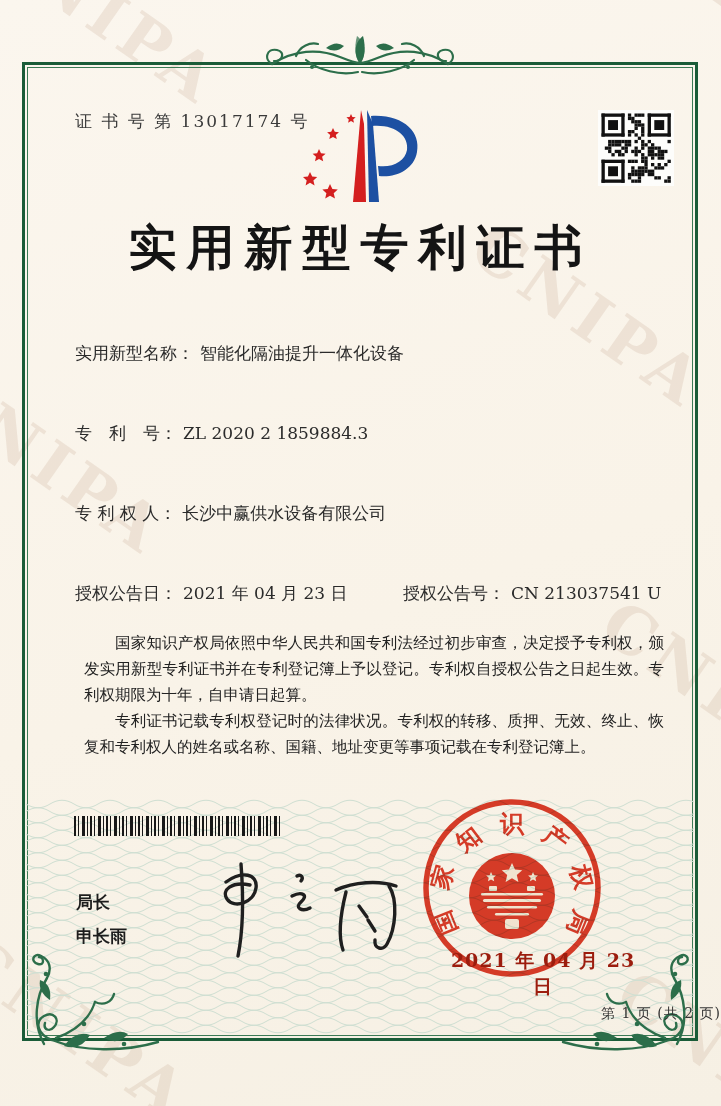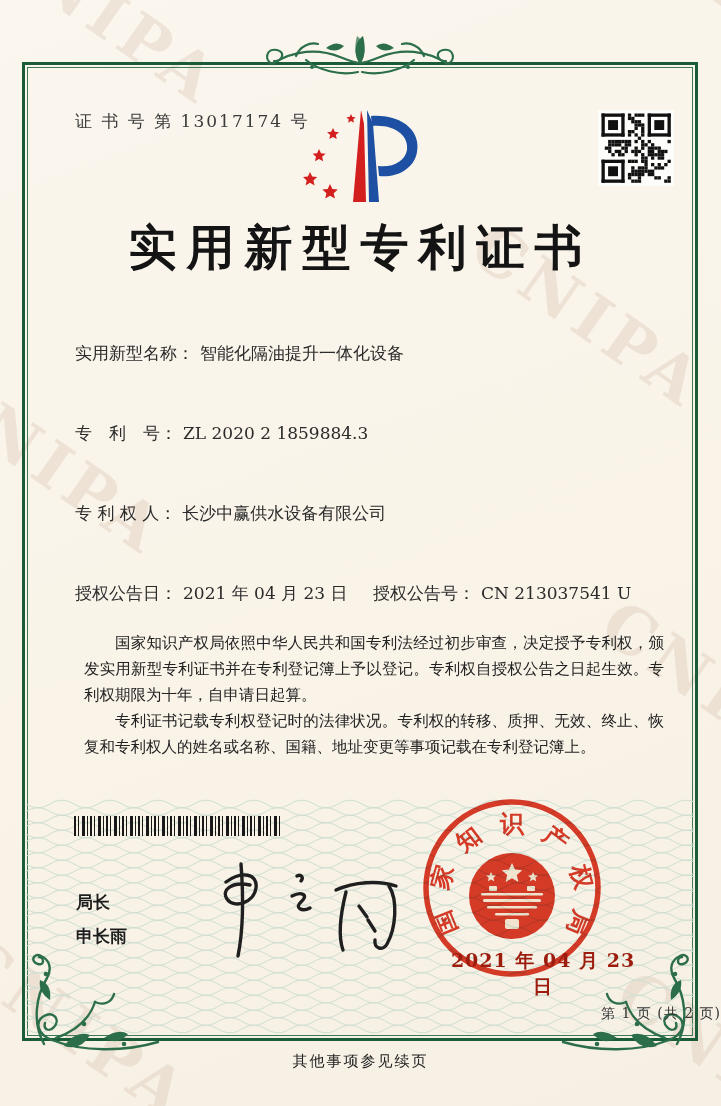--- a/index.html
+++ b/index.html
@@ -31,21 +31,21 @@
   .logo{position:absolute;left:295px;top:104px;z-index:5;}
   .qr{position:absolute;left:598px;top:110px;z-index:5;background:#fdfdfb;}
   .title{position:absolute;left:0;top:216px;width:100%;text-align:center;
     font-size:48px;font-weight:bold;letter-spacing:10px;color:#141414;z-index:5;}
   
   .fields{position:absolute;left:75px;top:309px;width:590px;z-index:5;
     display:flex;flex-direction:column;gap:24px;font-size:17px;}
   .frow{line-height:24px;white-space:nowrap;margin-top:32px;}
   .flabel{display:inline-block;}
   .fvalue{margin-left:6px;}
-  .row-double{display:flex;}
+  .row-double{display:flex;gap:30px;}
   .pair1{width:298px;}
   
   .body-text{position:absolute;left:84px;top:630px;width:580px;z-index:5;
     font-size:15.5px;line-height:26px;text-align:justify;color:#222;}
   .body-text p{margin:0;text-indent:2em;}
   
   .waves{position:absolute;left:26px;top:798px;z-index:3;}
   .barcode{position:absolute;left:74px;top:816px;width:206px;height:20px;z-index:5;
     background:repeating-linear-gradient(90deg,#181818 0 2px,rgba(0,0,0,0) 2px 4px,
       #181818 4px 5px,rgba(0,0,0,0) 5px 8px,#181818 8px 11px,rgba(0,0,0,0) 11px 13px,
@@ -398,15 +398,14 @@
         <rect x="78" y="120" width="34" height="2.6" rx="1.3"></rect>
         <rect x="88" y="126" width="14" height="10" rx="2"></rect>
         <rect x="72" y="93" width="8" height="5" rx="1"></rect>
         <rect x="110" y="93" width="8" height="5" rx="1"></rect>
       </g>
     </g>
   </svg>
   <div class="seal-date">2021 年 04 月 23 日</div>
 
   <div class="page-info">第 1 页 (共 2 页)</div>
-  <div class="continuation">其他事项参见续页</div>
 
 </div>
 
 </body></html>

